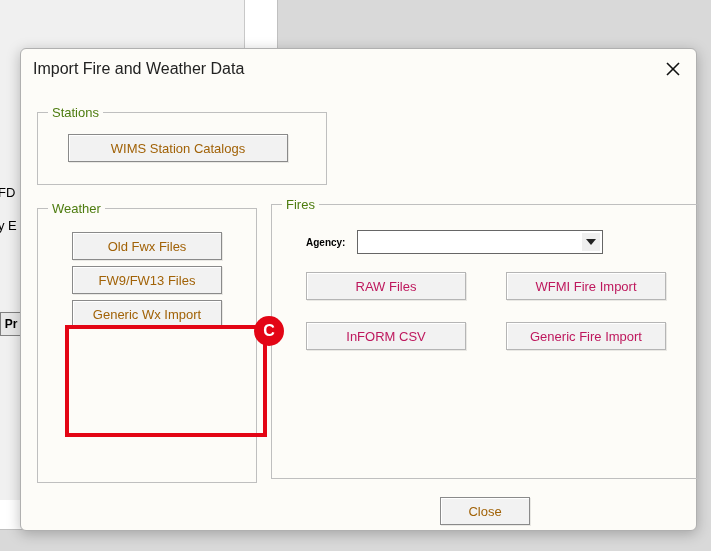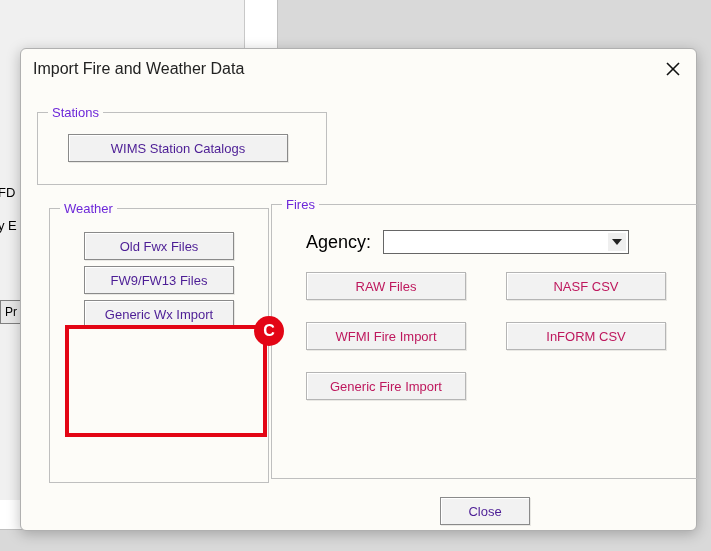--- a/index.html
+++ b/index.html
@@ -46,27 +46,27 @@
   .bg-label-2 {
     position: absolute;
     left: -2px;
     top: 218px;
     font-size: 13px;
     color: #000;
   }
   .bg-btn {
     position: absolute;
     left: 0;
-    top: 300px;
+    top: 312px;
     width: 22px;
     height: 24px;
     background: #e8e8e8;
     border: 1px solid #808080;
     box-sizing: border-box;
-    font-weight: normal;
+    font-weight: bold;
     font-size: 12px;
     text-align: center;
     line-height: 22px;
   }
 
   
   .dialog {
     position: absolute;
     left: 20px;
     top: 48px;
@@ -105,33 +105,33 @@
   fieldset {
     border: 1px solid #bfbfbf;
     margin: 0;
     padding: 10px 10px 14px 10px;
     position: absolute;
     box-sizing: border-box;
     background: transparent;
   }
   legend {
     font-size: 13px;
-    color: #6d28d9;
+    color: #4d7c0f;
     padding: 0 4px;
     background: #fdfcf8;
   }
 
   .fs-stations {
     left: 16px;
     top: 56px;
     width: 290px;
     height: 80px;
   }
   .fs-weather {
-    left: 28px;
+    left: 16px;
     top: 152px;
     width: 220px;
     height: 282px;
   }
   .fs-fires {
     left: 250px;
     top: 148px;
     width: 428px;
     height: 282px;
   }
@@ -139,21 +139,21 @@
   .btn {
     display: inline-flex;
     align-items: center;
     justify-content: center;
     width: 150px;
     height: 28px;
     background: #f2f2f2;
     border: 1px solid #8a8a8a;
     box-shadow: inset 1px 1px 0 #ffffff, 1px 1px 0 rgba(0,0,0,0.08);
     font-size: 13px;
-    color: #4c1d95;
+    color: #a16207;
     cursor: pointer;
     box-sizing: border-box;
   }
   .btn.disabled {
     color: #be185d;
     border-color: #b5b5b5;
     cursor: default;
   }
 
   .stations-btn {
@@ -173,22 +173,23 @@
     position: relative;
     height: 100%;
   }
   .agency-row {
     display: flex;
     align-items: center;
     gap: 12px;
     margin: 8px 0 18px 24px;
   }
   .agency-label {
-    font-size: 18px;
+    font-size: 10px;
     color: #000;
+    font-weight: bold;
   }
   .agency-select {
     width: 246px;
     height: 24px;
     border: 1px solid #666;
     background: #ffffff;
     position: relative;
     box-sizing: border-box;
     cursor: pointer;
   }
@@ -299,21 +300,20 @@
     <div class="fires-inner">
       <div class="agency-row">
         <span class="agency-label">Agency:</span>
         <div class="agency-select">
           <span></span>
           <div class="arrow"></div>
         </div>
       </div>
       <div class="fires-grid">
         <div class="btn disabled">RAW Files</div>
-        <div class="btn disabled">NASF CSV</div>
         <div class="btn disabled">WFMI Fire Import</div>
         <div class="btn disabled">InFORM CSV</div>
         <div class="btn disabled">Generic Fire Import</div>
       </div>
     </div>
   </fieldset>
 
   <div class="close-row">
     <div class="btn">Close</div>
   </div>

